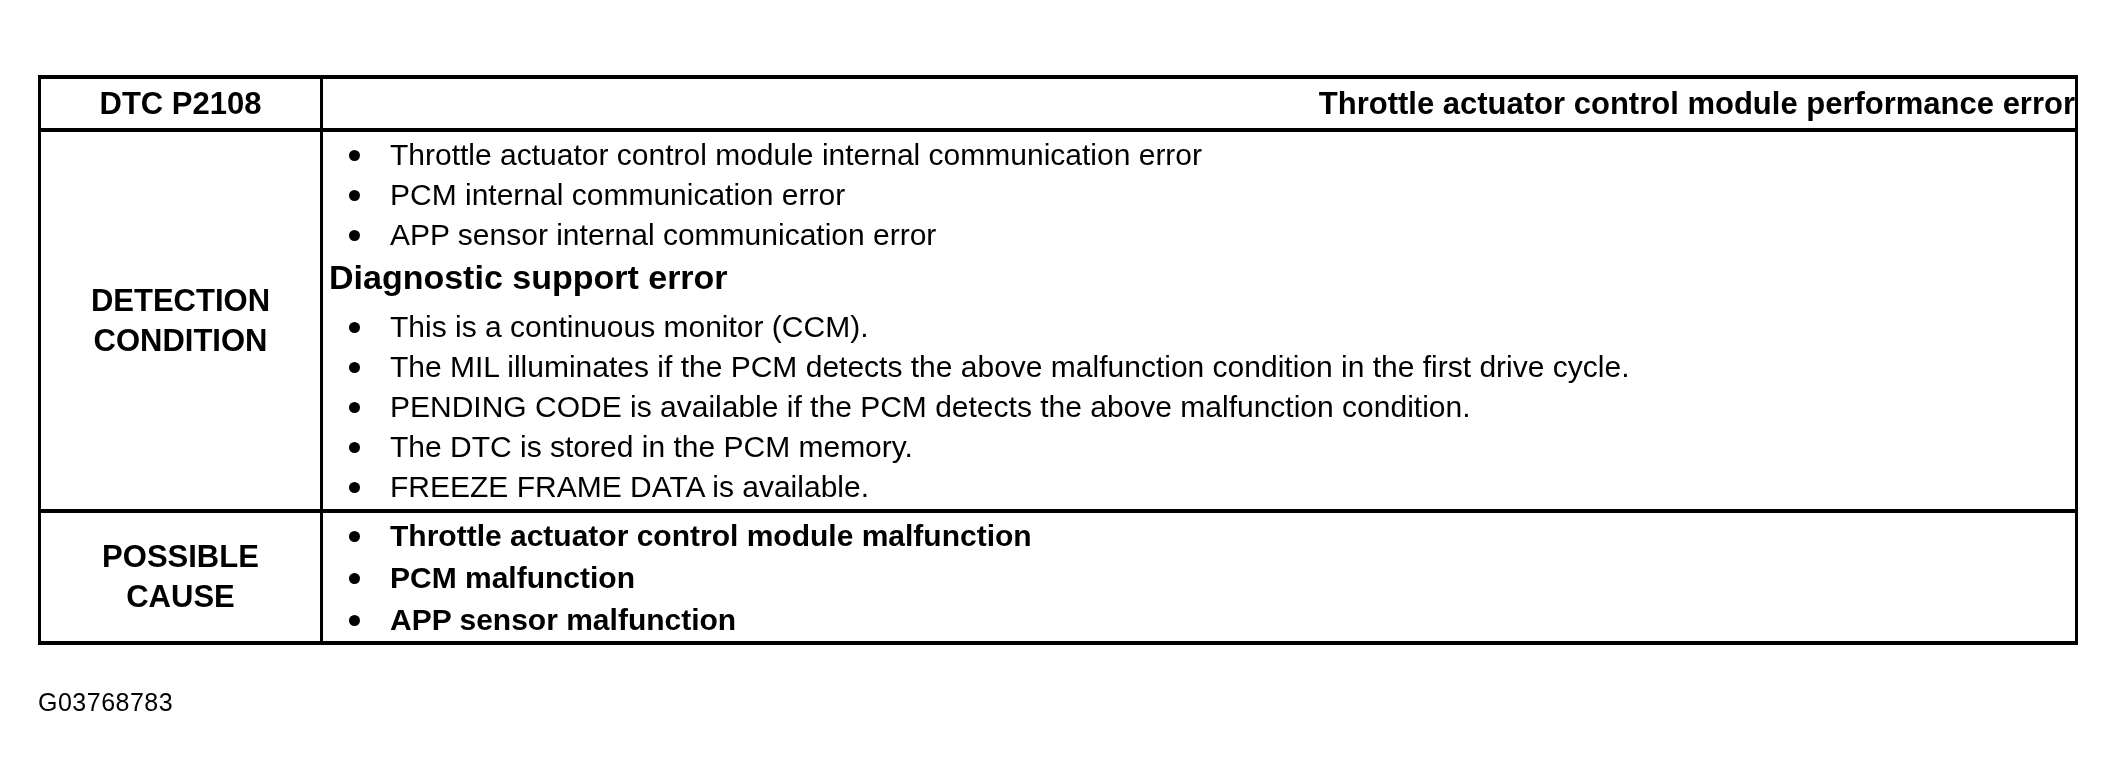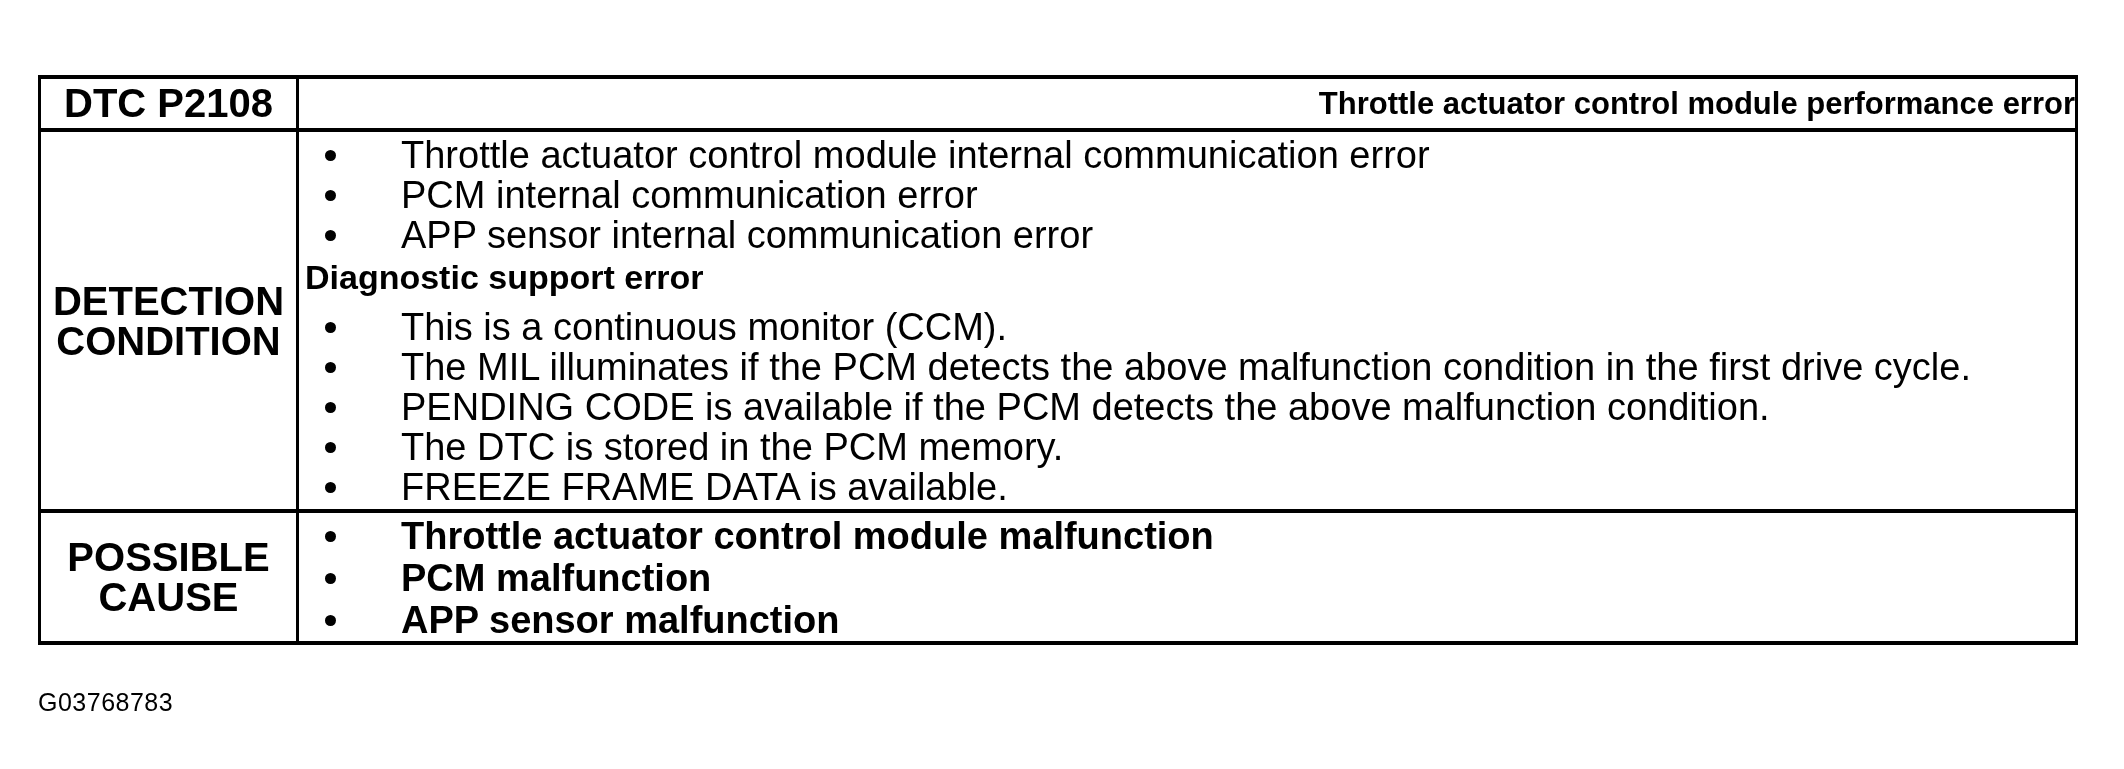--- a/index.html
+++ b/index.html
@@ -37,28 +37,28 @@
 
   .row {
     display: flex;
     width: 100%;
   }
   .row.header-row   { height: 53px;  border-bottom: 4px solid #000; }
   .row.detection-row{ height: 385px; border-bottom: 4px solid #000; }
   .row.cause-row    { flex: 1; }
 
   .label-cell {
-    width: 258px;
+    width: 282px;
     border-right: 3px solid #000;
     display: flex;
     flex-direction: column;
     justify-content: center;
     align-items: center;
     font-weight: 700;
-    font-size: 40px;
+    font-size: 31px;
     line-height: 40px;
     text-align: center;
     flex-shrink: 0;
   }
   .header-row .label-cell {
     flex-direction: row;
     line-height: 49px;
   }
 
   .content-cell {
@@ -78,22 +78,22 @@
   .detection-content { padding-top: 3px; }
   .cause-content     { padding-top: 2px; }
 
   ul.bullet-list {
     margin: 0;
     padding: 0;
     list-style: none;
   }
   ul.bullet-list li {
     position: relative;
-    padding-left: 102px;
-    font-size: 38px;
+    padding-left: 67px;
+    font-size: 30px;
     line-height: 40px;
     white-space: nowrap;
   }
   ul.bullet-list li::before {
     content: "";
     position: absolute;
     left: 26px;
     top: 15px;
     width: 11px;
     height: 11px;

